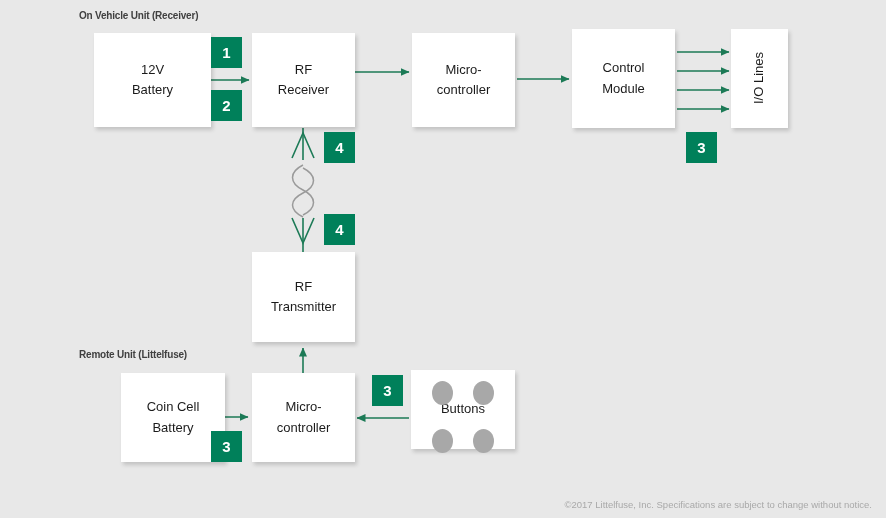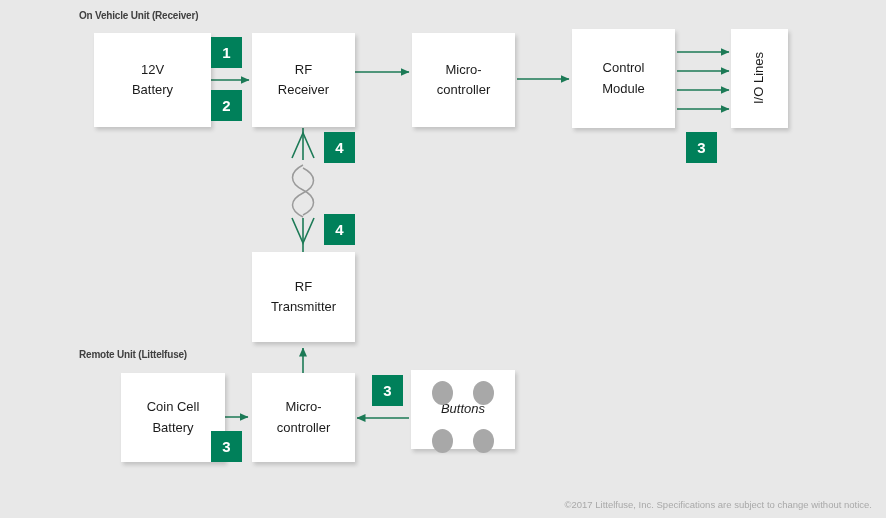--- a/index.html
+++ b/index.html
@@ -187,21 +187,21 @@
   <div class="node" style="left:92px; top:373px; width:104px; height:89px;margin-left:29px;">
     <span class="node-label">Coin Cell
 Battery</span>
   </div>
 
   <div class="node" style="left:252px; top:373px; width:103px; height:89px;">
     <span class="node-label">Micro-
 controller</span>
   </div>
 
-  <div class="node" style="left:411px; top:370px; width:104px; height:79px;font-style:italic;">
+  <div class="node" style="left:411px; top:370px; width:104px; height:79px;">
     <span class="node-label">Buttons</span>
     <span class="btn-dot" style="left:21px;  top:11px;"></span>
     <span class="btn-dot" style="left:62px;  top:11px;"></span>
     <span class="btn-dot" style="left:21px;  top:59px;"></span>
     <span class="btn-dot" style="left:62px;  top:59px;"></span>
   </div>
 
   <div class="badge" style="left:211px; top:37px;">1</div>
 
   <div class="badge" style="left:211px; top:90px;">2</div>

